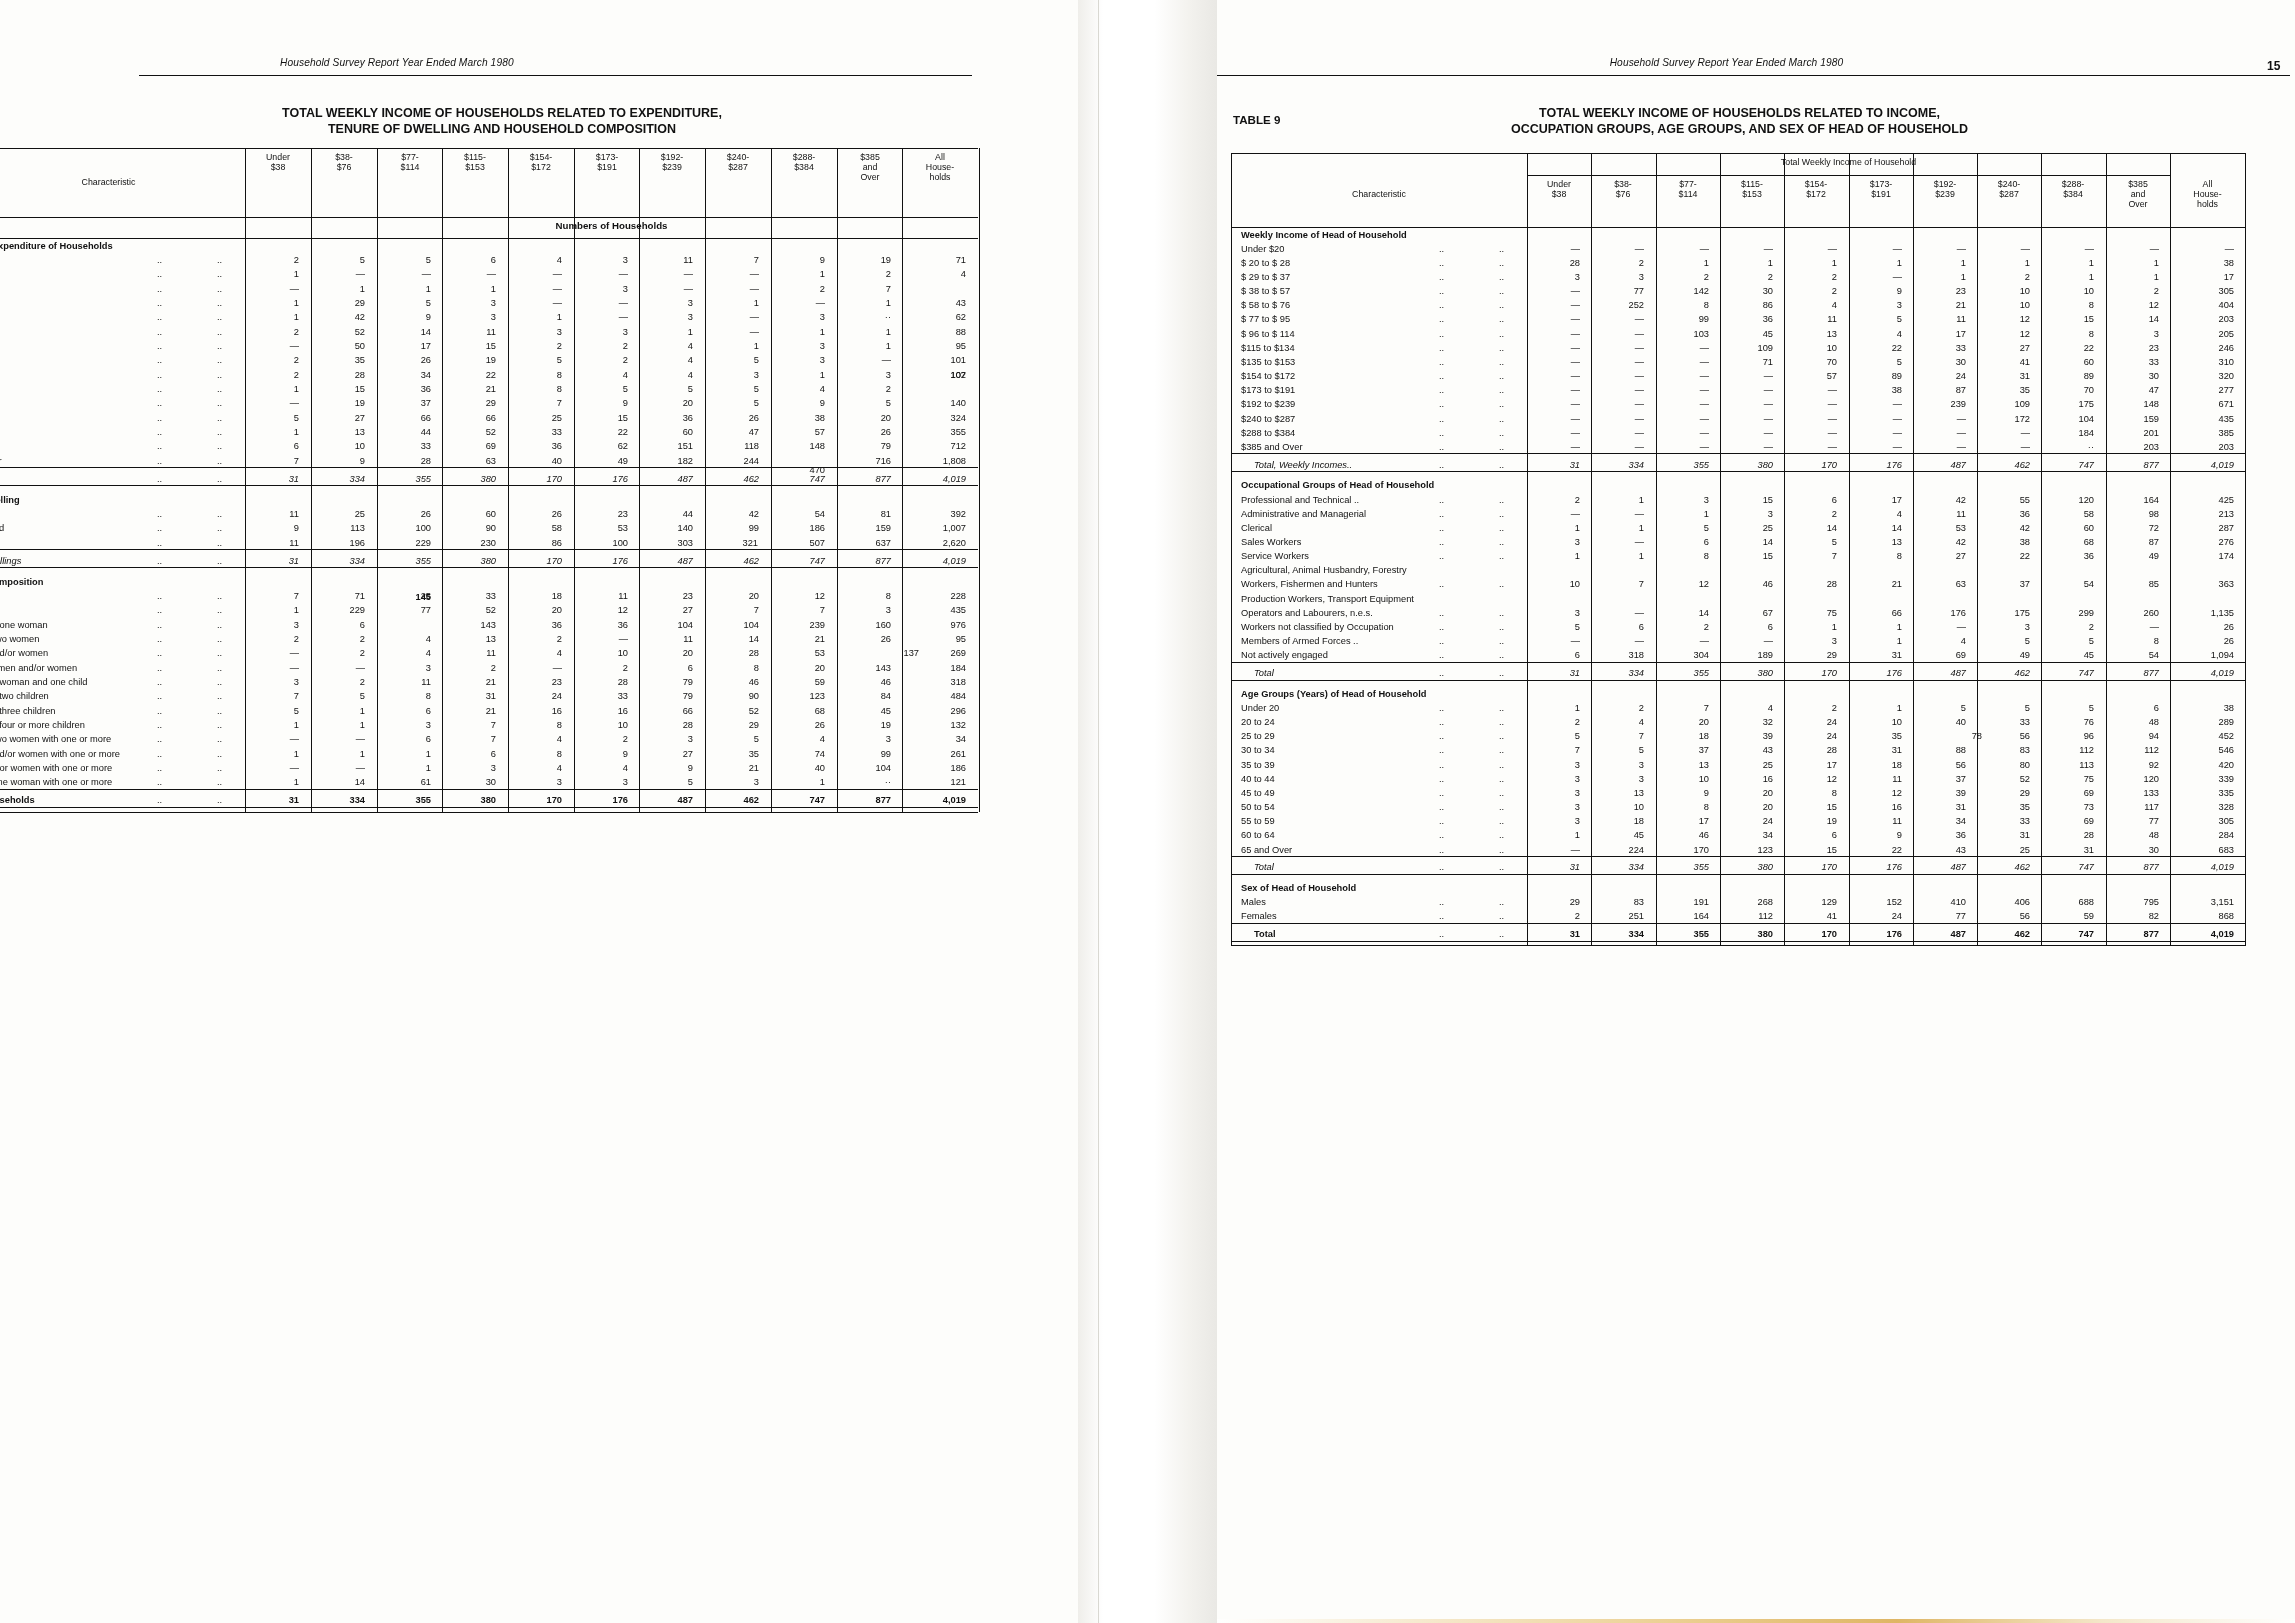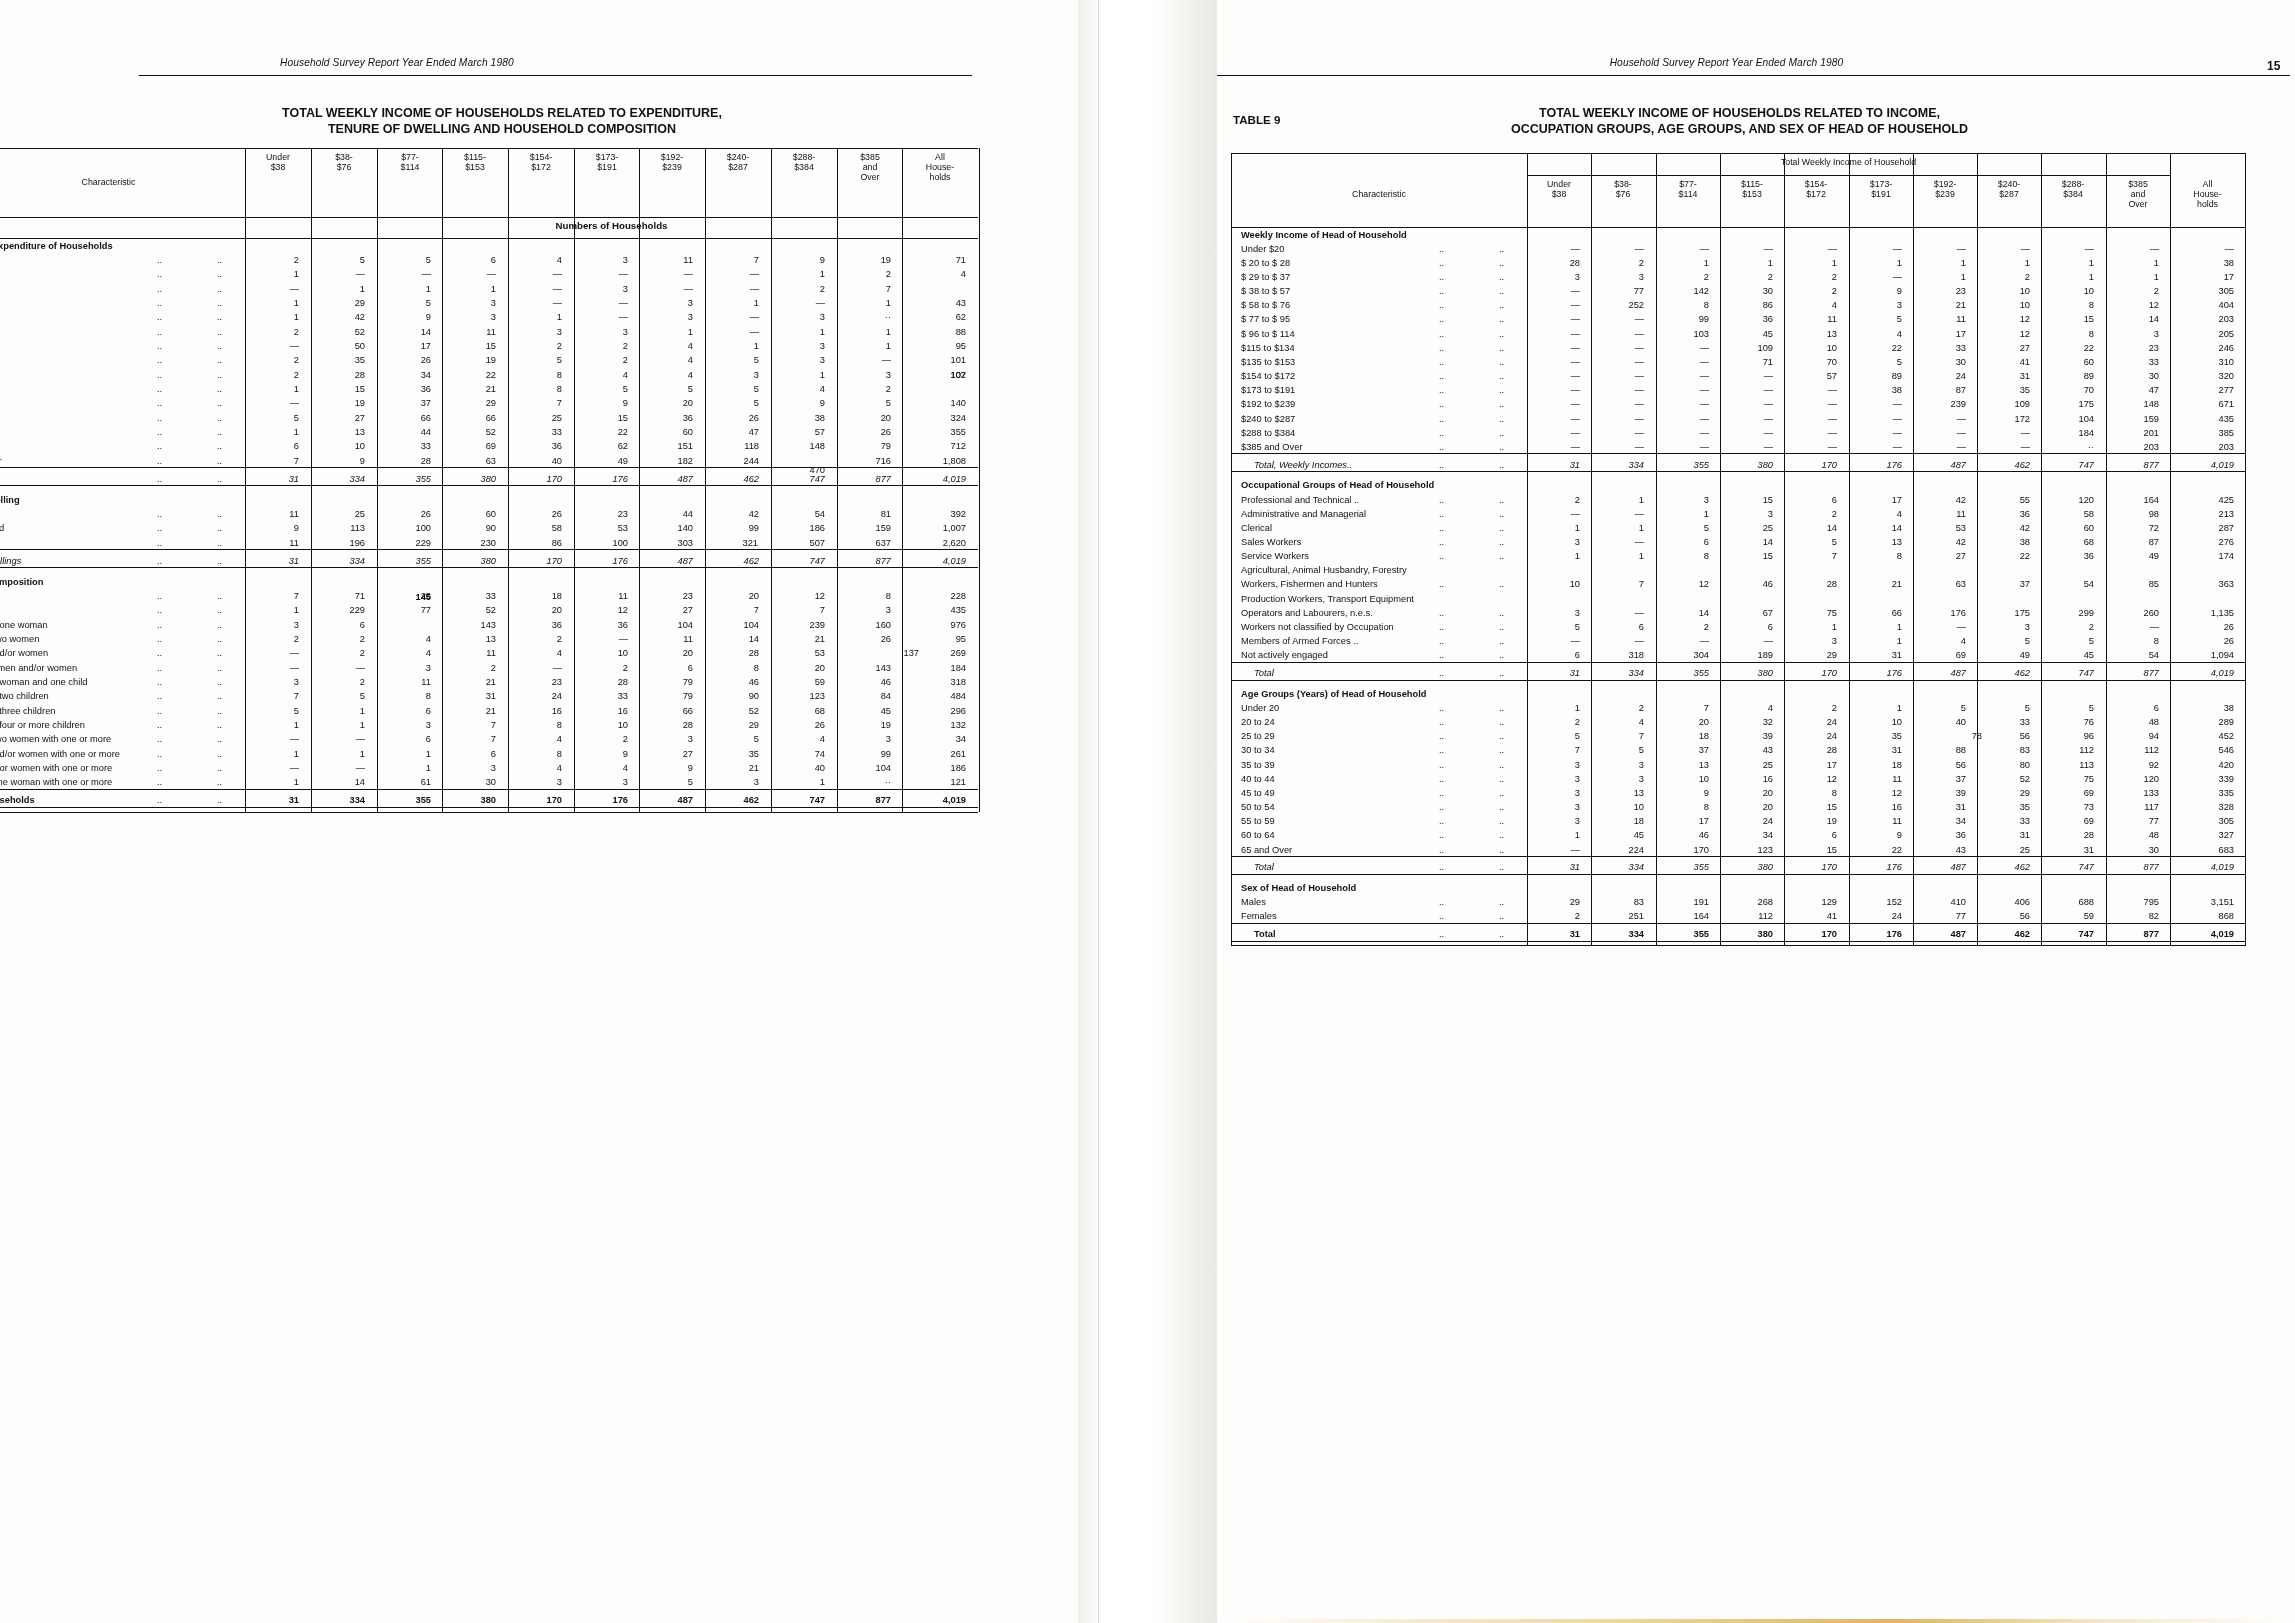--- a/index.html
+++ b/index.html
@@ -1178,21 +1178,21 @@
     <div class="num" style="left:1527px;top:830px;width:53px;">1</div>
     <div class="num" style="left:1591px;top:830px;width:53px;">45</div>
     <div class="num" style="left:1656px;top:830px;width:53px;">46</div>
     <div class="num" style="left:1720px;top:830px;width:53px;">34</div>
     <div class="num" style="left:1784px;top:830px;width:53px;">6</div>
     <div class="num" style="left:1849px;top:830px;width:53px;">9</div>
     <div class="num" style="left:1913px;top:830px;width:53px;">36</div>
     <div class="num" style="left:1977px;top:830px;width:53px;">31</div>
     <div class="num" style="left:2041px;top:830px;width:53px;">28</div>
     <div class="num" style="left:2106px;top:830px;width:53px;">48</div>
-    <div class="num" style="left:2170px;top:830px;width:64px;">327</div>
+    <div class="num" style="left:2170px;top:830px;width:64px;">284</div>
     <div class="rowlabel" style="left:1241px;top:845px;">65 and Over</div>
     <div class="dots" style="left:1439px;top:845px;">..</div>
     <div class="dots" style="left:1499px;top:845px;">..</div>
     <div class="num" style="left:1527px;top:845px;width:53px;">—</div>
     <div class="num" style="left:1591px;top:845px;width:53px;">224</div>
     <div class="num" style="left:1656px;top:845px;width:53px;">170</div>
     <div class="num" style="left:1720px;top:845px;width:53px;">123</div>
     <div class="num" style="left:1784px;top:845px;width:53px;">15</div>
     <div class="num" style="left:1849px;top:845px;width:53px;">22</div>
     <div class="num" style="left:1913px;top:845px;width:53px;">43</div>

